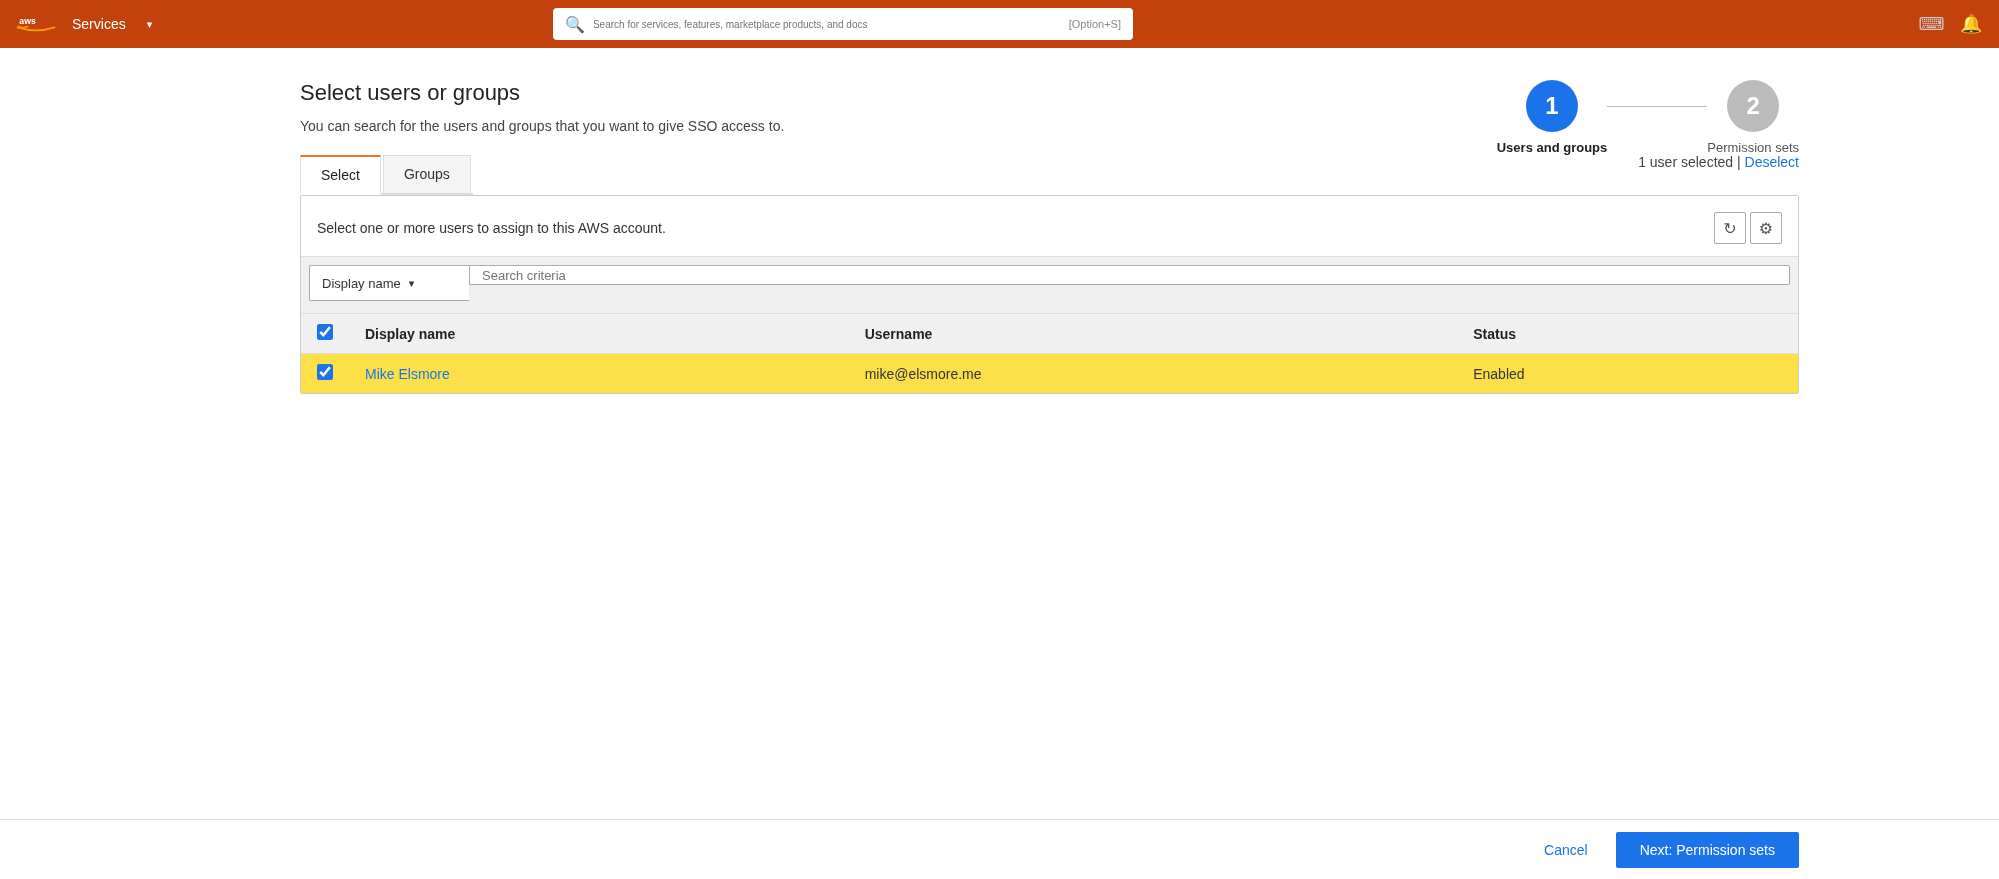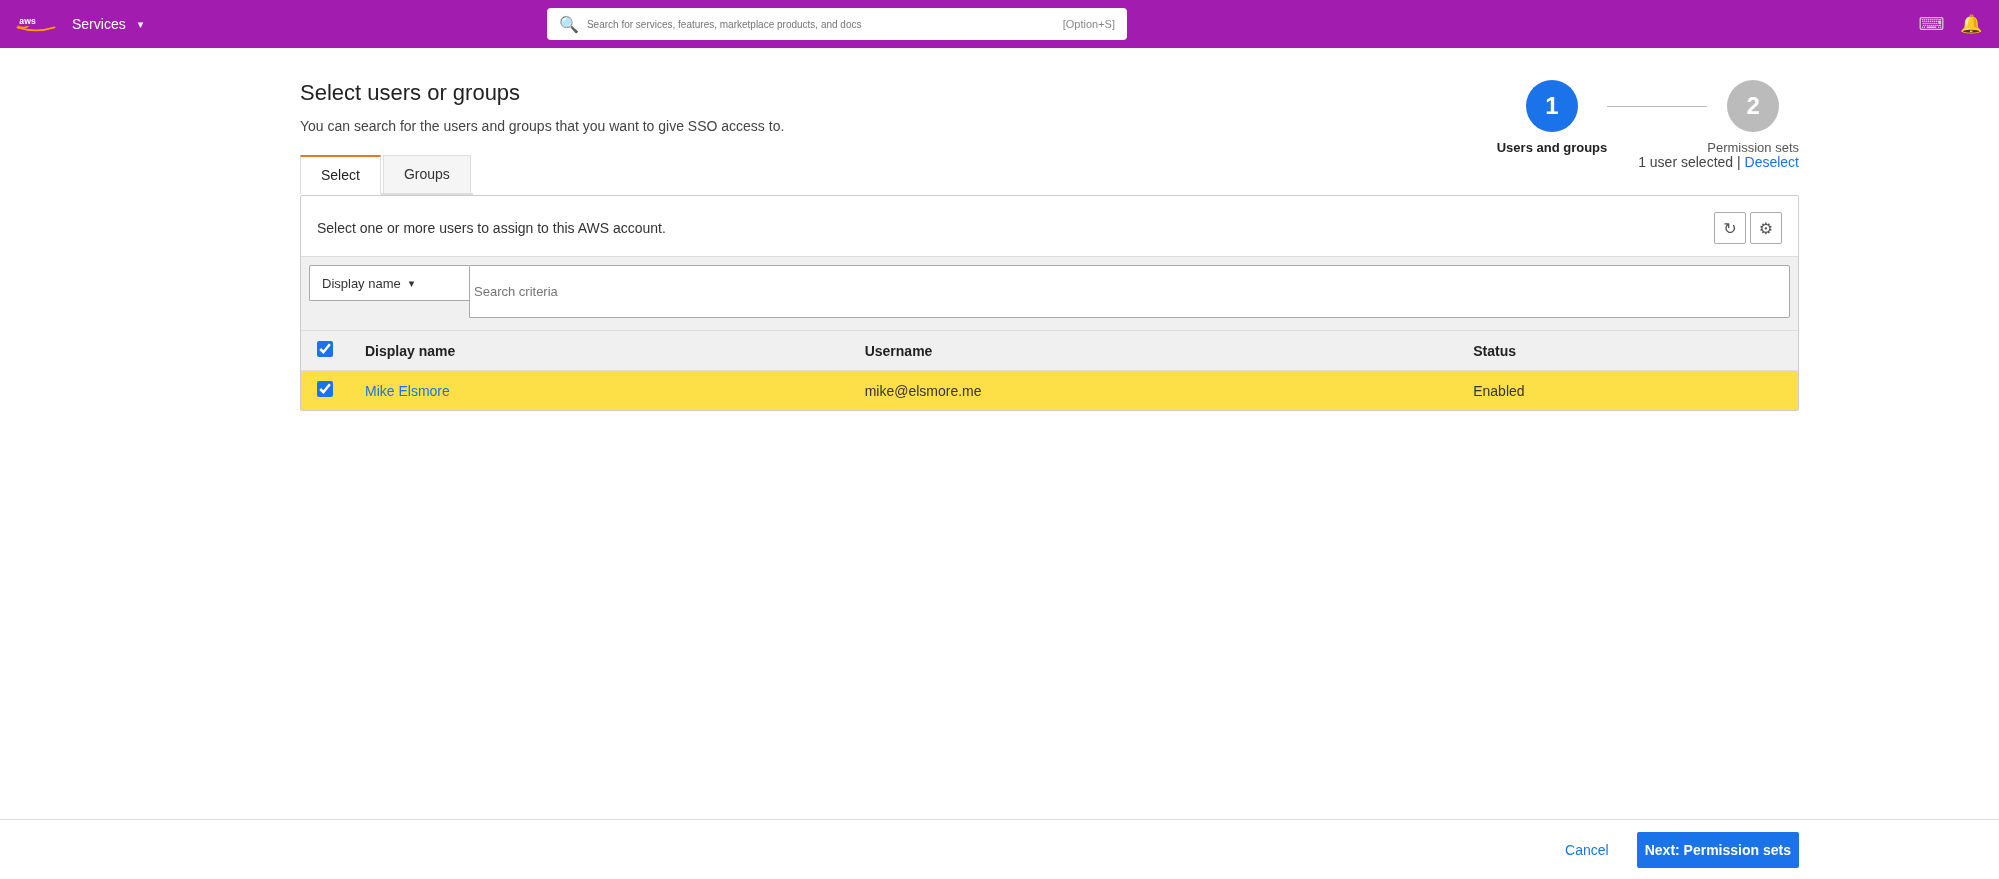--- a/index.html
+++ b/index.html
@@ -1,37 +1,37 @@
 <!DOCTYPE html>
 <html><head>
   <meta charset="utf-8">
   <style>
     * { box-sizing: border-box; margin: 0; padding: 0; }
     body { font-family: -apple-system, BlinkMacSystemFont, 'Segoe UI', Arial, sans-serif; background: #f8f8f8; min-height: 879px; }
 
     
     .topnav {
-      background: #a21caf;
+      background: #c2410c;
       height: 48px;
       display: flex;
       align-items: center;
       padding: 0 16px;
       gap: 16px;
     }
     .aws-logo {
       width: 40px;
       height: 28px;
       flex-shrink: 0;
     }
     .services-btn {
       color: #fff;
       font-size: 14px;
       display: flex;
       align-items: center;
-      gap: 12px;
+      gap: 21px;
       cursor: pointer;
       white-space: nowrap;
     }
     .search-bar {
       flex: 1;
       max-width: 580px;
       margin: 0 auto;
       background: #fff;
       border-radius: 4px;
       display: flex;
@@ -225,24 +225,24 @@
       border-radius: 2px 0 0 2px;
       font-size: 13px;
       color: #333;
       height: 36px;
       gap: 8px;
       cursor: pointer;
       min-width: 160px;
     }
     .search-input {
       flex: 1;
-      height: 53px;
+      height: 20px;
       border: 1px solid #aaa;
       border-radius: 0 2px 2px 0;
-      padding: 0 4px;
+      padding: 0 12px;
       font-size: 13px;
       color: #4d7c0f;
       outline: none;
       background: #fff;
     }
 
     
     .data-table {
       width: 100%;
       border-collapse: collapse;
@@ -313,23 +313,23 @@
       font-weight: 500;
       cursor: pointer;
       padding: 8px 16px;
     }
     .btn-next {
       background: #1a73e8;
       color: #fff;
       border: none;
       border-radius: 2px;
       font-size: 14px;
-      font-weight: 700;
-      cursor: pointer;
-      padding: 10px 8px;
+      font-weight: 400;
+      cursor: pointer;
+      padding: 10px 24px;
     }
 
     .chevron { font-size: 11px; }
   </style>
 </head>
 <body>
 
 <nav class="topnav">
 
   <svg class="aws-logo" viewBox="0 0 60 36" fill="none" xmlns="http://www.w3.org/2000/svg">

